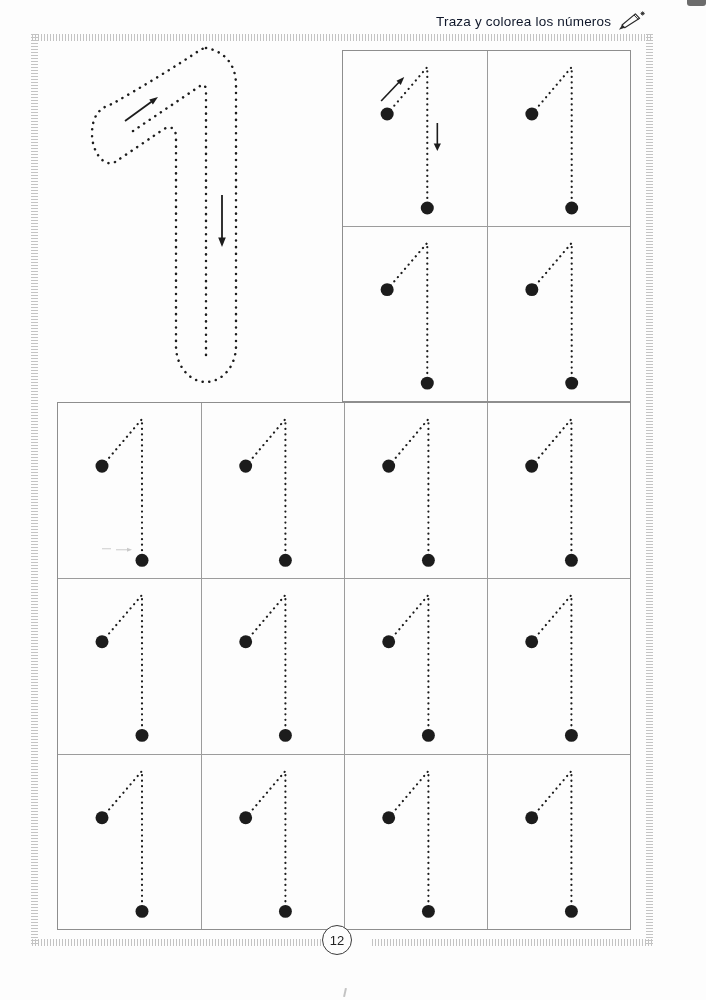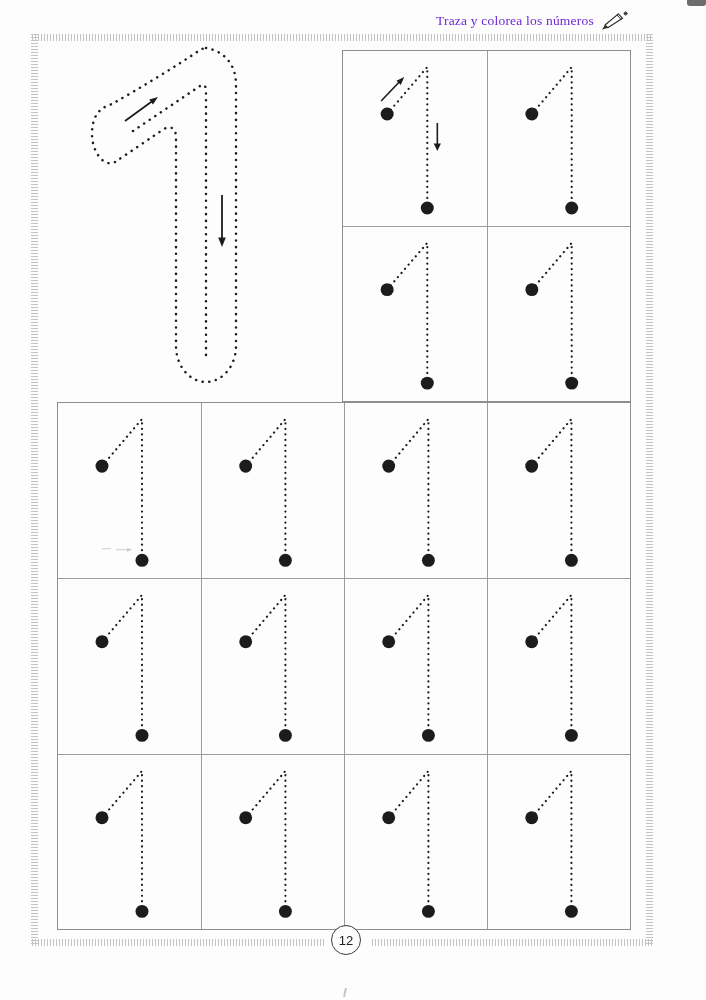--- a/index.html
+++ b/index.html
@@ -3,35 +3,35 @@
 <meta charset="utf-8">
 <style>
   html,body{margin:0;padding:0;background:#fdfdfd;font-family:"Liberation Sans",sans-serif;}
   .page{position:relative;width:706px;height:1000px;background:#fdfdfd;overflow:hidden;}
 
   
   .tick-h{position:absolute;height:7px;background:repeating-linear-gradient(to right,#c3c3c3 0,#c3c3c3 1px,transparent 1px,transparent 3px);}
   .tick-v{position:absolute;width:7px;background:repeating-linear-gradient(to bottom,#c3c3c3 0,#c3c3c3 1px,transparent 1px,transparent 3px);}
 
   .header{position:absolute;left:436px;top:11px;height:20px;display:flex;align-items:center;gap:6px;}
-  .title{font-size:13.5px;color:#6d28d9;letter-spacing:.2px;white-space:nowrap;font-family:Liberation Serif, serif;}
+  .title{font-size:13.5px;color:#0f172a;letter-spacing:.2px;white-space:nowrap;}
 
   .model-svg{position:absolute;left:70px;top:40px;width:180px;height:360px;}
 
   .grid{position:absolute;display:grid;border:1px solid #8e8e8e;}
   .grid-top{left:342px;top:50px;width:287px;height:350px;grid-template-columns:repeat(2,1fr);grid-template-rows:repeat(2,1fr);}
   .grid-bottom{left:57px;top:402px;width:572px;height:526px;grid-template-columns:repeat(4,1fr);grid-template-rows:repeat(3,1fr);}
   .cell{position:relative;border-left:1px solid #9c9c9c;border-top:1px solid #9c9c9c;}
   .grid-top .cell:nth-child(-n+2){border-top:0;}
   .grid-top .cell:nth-child(2n+1){border-left:0;}
   .grid-bottom .cell:nth-child(-n+4){border-top:0;}
   .grid-bottom .cell:nth-child(4n+1){border-left:0;}
   .cell svg{position:absolute;left:0;top:0;width:100%;height:100%;display:block;}
 
-  .pagenum{position:absolute;left:331px;top:925px;width:28px;height:28px;border:1.5px solid #3c3c3c;border-radius:50%;
+  .pagenum{position:absolute;left:322px;top:925px;width:28px;height:28px;border:1.5px solid #3c3c3c;border-radius:50%;
            background:#fdfdfd;display:flex;align-items:center;justify-content:center;
            font-size:13px;color:#222;z-index:3;}
 
   .corner-artifact{position:absolute;left:687px;top:0;width:19px;height:6px;background:#474747;opacity:.8;border-radius:0 0 3px 3px;}
   .bottom-artifact{position:absolute;left:344px;top:988px;width:2px;height:9px;background:#8a8a8a;opacity:.5;transform:rotate(12deg);}
 </style>
 </head>
 <body>
 
 <div class="page">

